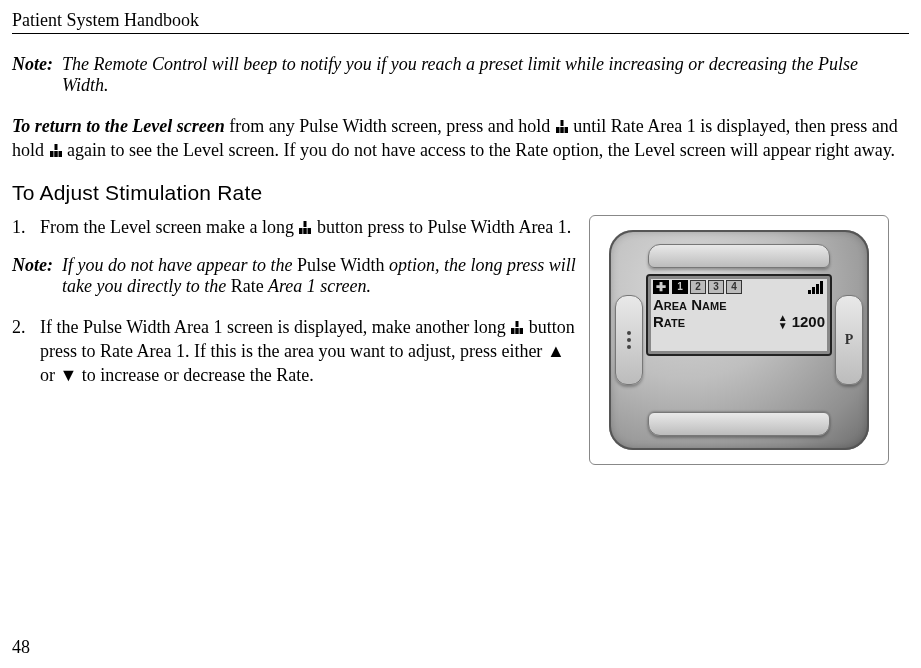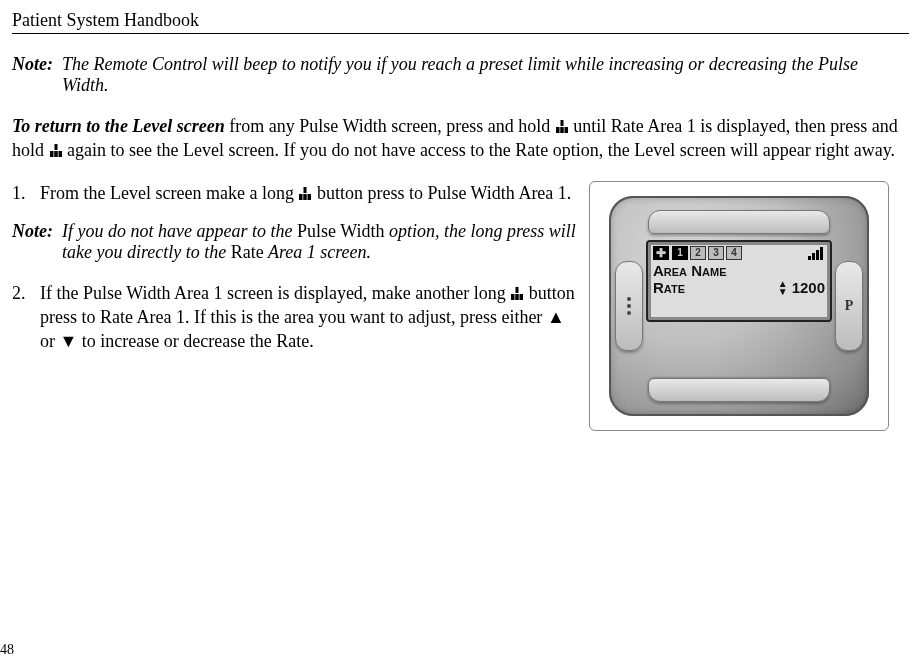--- a/index.html
+++ b/index.html
@@ -86,22 +86,22 @@
   }
   .inline-icon {
     display: inline-block;
     vertical-align: -2px;
     width: 14px;
     height: 14px;
   }
   .footer-page {
     position: absolute;
     bottom: 10px;
-    left: 0;
-    font-size: 14px;
+    left: 12px;
+    font-size: 18px;
   }
   
   .device-frame {
     border: 1px solid #888;
     border-radius: 6px;
     padding: 10px;
     background: #fff;
     width: 300px;
     height: 250px;
     box-sizing: border-box;
@@ -270,20 +270,21 @@
         <rect x="5.25" y="7" width="3.5" height="6" fill="#000"></rect>
         <rect x="9.5" y="7" width="3.5" height="6" fill="#000"></rect>
       </svg><span> until Rate Area 1 is displayed, then press and hold </span><svg class="inline-icon" viewBox="0 0 14 14">
         <rect x="5.5" y="0" width="3" height="6" fill="#000"></rect>
         <rect x="1" y="7" width="3.5" height="6" fill="#000"></rect>
         <rect x="5.25" y="7" width="3.5" height="6" fill="#000"></rect>
         <rect x="9.5" y="7" width="3.5" height="6" fill="#000"></rect>
       </svg><span> again to see the Level screen. If you do not have access to the Rate option, the Level screen will appear right away.</span>
   </div>
 
+  <div class="section-title">To Adjust Stimulation Rate</div>
 
   <div class="two-col">
     <div class="left-col">
       <ol class="steps">
         <li>
           <div>
             <span>From the Level screen make a long </span><svg class="inline-icon" viewBox="0 0 14 14">
                 <rect x="5.5" y="0" width="3" height="6" fill="#000"></rect>
                 <rect x="1" y="7" width="3.5" height="6" fill="#000"></rect>
                 <rect x="5.25" y="7" width="3.5" height="6" fill="#000"></rect>

